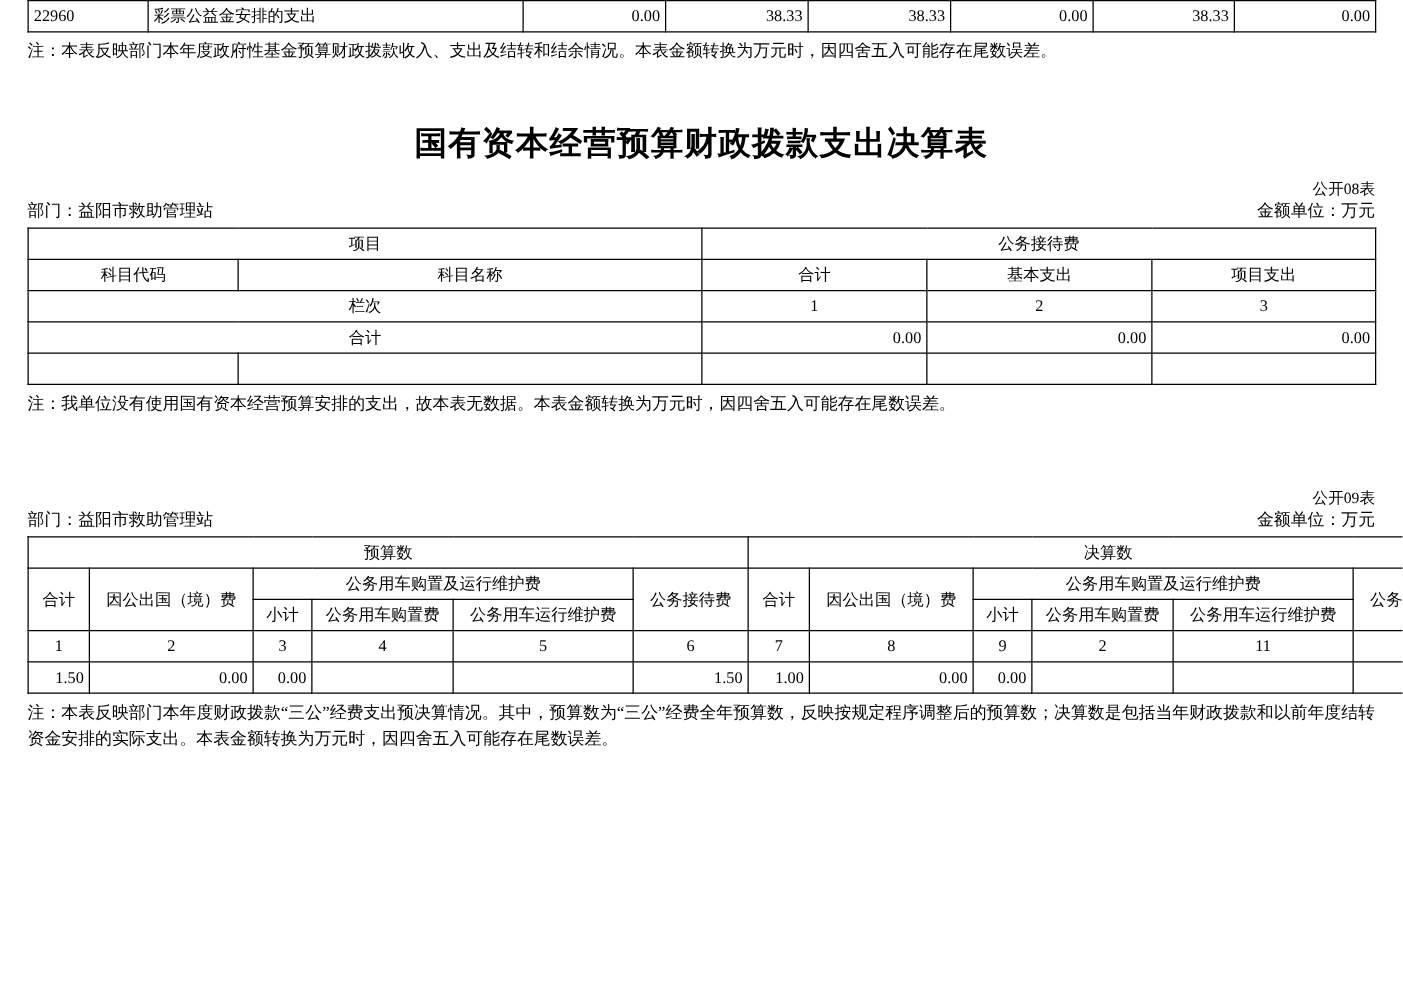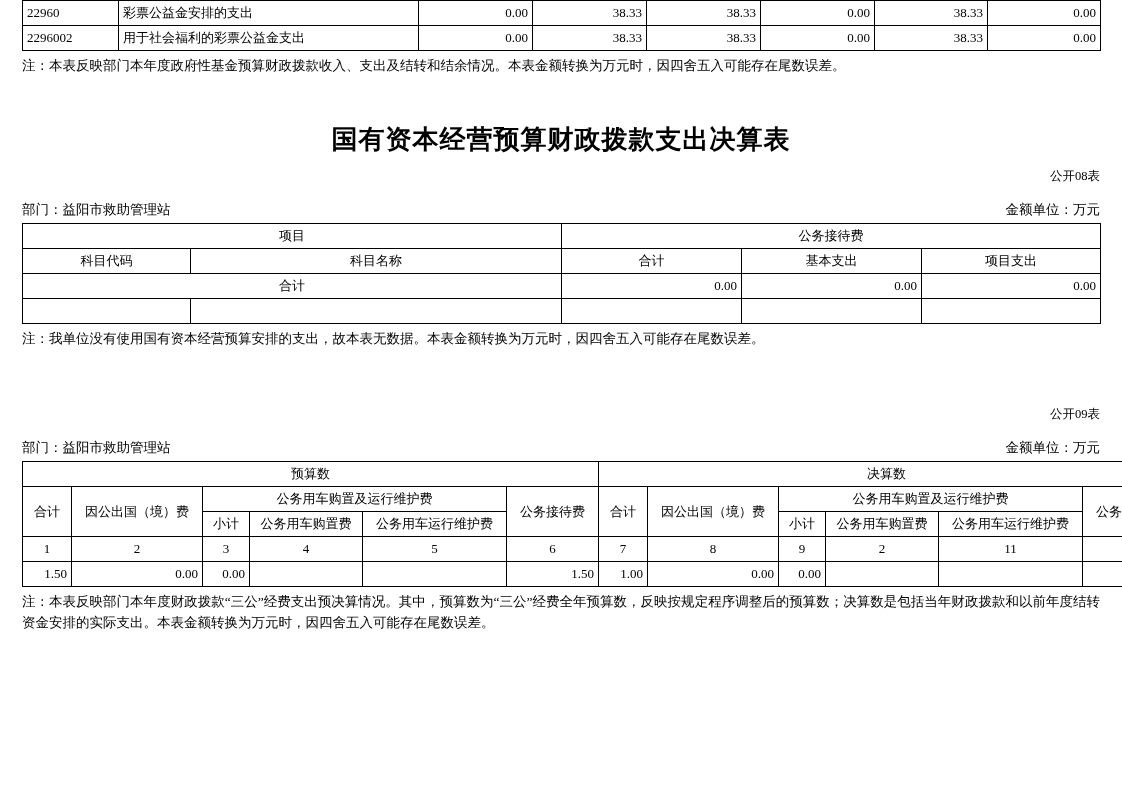--- a/index.html
+++ b/index.html
@@ -60,21 +60,20 @@
     text-align: right;
     font-size: 12.5px;
     line-height: 18px;
   }
   .meta-row {
     display: flex;
     justify-content: space-between;
     align-items: flex-end;
     font-size: 13.5px;
     line-height: 18px;
-    margin-top: 16px;
   }
   .dept { font-size: 13.5px; }
   .spacer-lg { height: 46px; }
   .spacer-sm { height: 10px; }
 
   .top-table { margin-top: 0; }
   .tbl-wrap { width: 1078px; }
 </style>
 </head>
 <body>
@@ -90,30 +89,20 @@
         <col style="width:114px">
         <col style="width:114px">
         <col style="width:114px">
         <col style="width:113px">
         <col style="width:113px">
       </colgroup>
       <tbody>
         <tr>
           <td class="l">22960</td>
           <td class="l">彩票公益金安排的支出</td>
-          <td class="r">0.00</td>
-          <td class="r">38.33</td>
-          <td class="r">38.33</td>
-          <td class="r">0.00</td>
-          <td class="r">38.33</td>
-          <td class="r">0.00</td>
-        </tr>
-        <tr>
-          <td class="l">2296002</td>
-          <td class="l">用于社会福利的彩票公益金支出</td>
           <td class="r">0.00</td>
           <td class="r">38.33</td>
           <td class="r">38.33</td>
           <td class="r">0.00</td>
           <td class="r">38.33</td>
           <td class="r">0.00</td>
         </tr>
       </tbody>
     </table>
   </div>
@@ -143,20 +132,26 @@
         <tr>
           <td class="c" colspan="2">项目</td>
           <td class="c" colspan="3">公务接待费</td>
         </tr>
         <tr>
           <td class="c">科目代码</td>
           <td class="c">科目名称</td>
           <td class="c">合计</td>
           <td class="c">基本支出</td>
           <td class="c">项目支出</td>
+        </tr>
+        <tr>
+          <td class="c" colspan="2">栏次</td>
+          <td class="c">1</td>
+          <td class="c">2</td>
+          <td class="c">3</td>
         </tr>
         <tr>
           <td class="c" colspan="2">合计</td>
           <td class="r">0.00</td>
           <td class="r">0.00</td>
           <td class="r">0.00</td>
         </tr>
         <tr>
           <td class="c"></td>
           <td class="c"></td>

